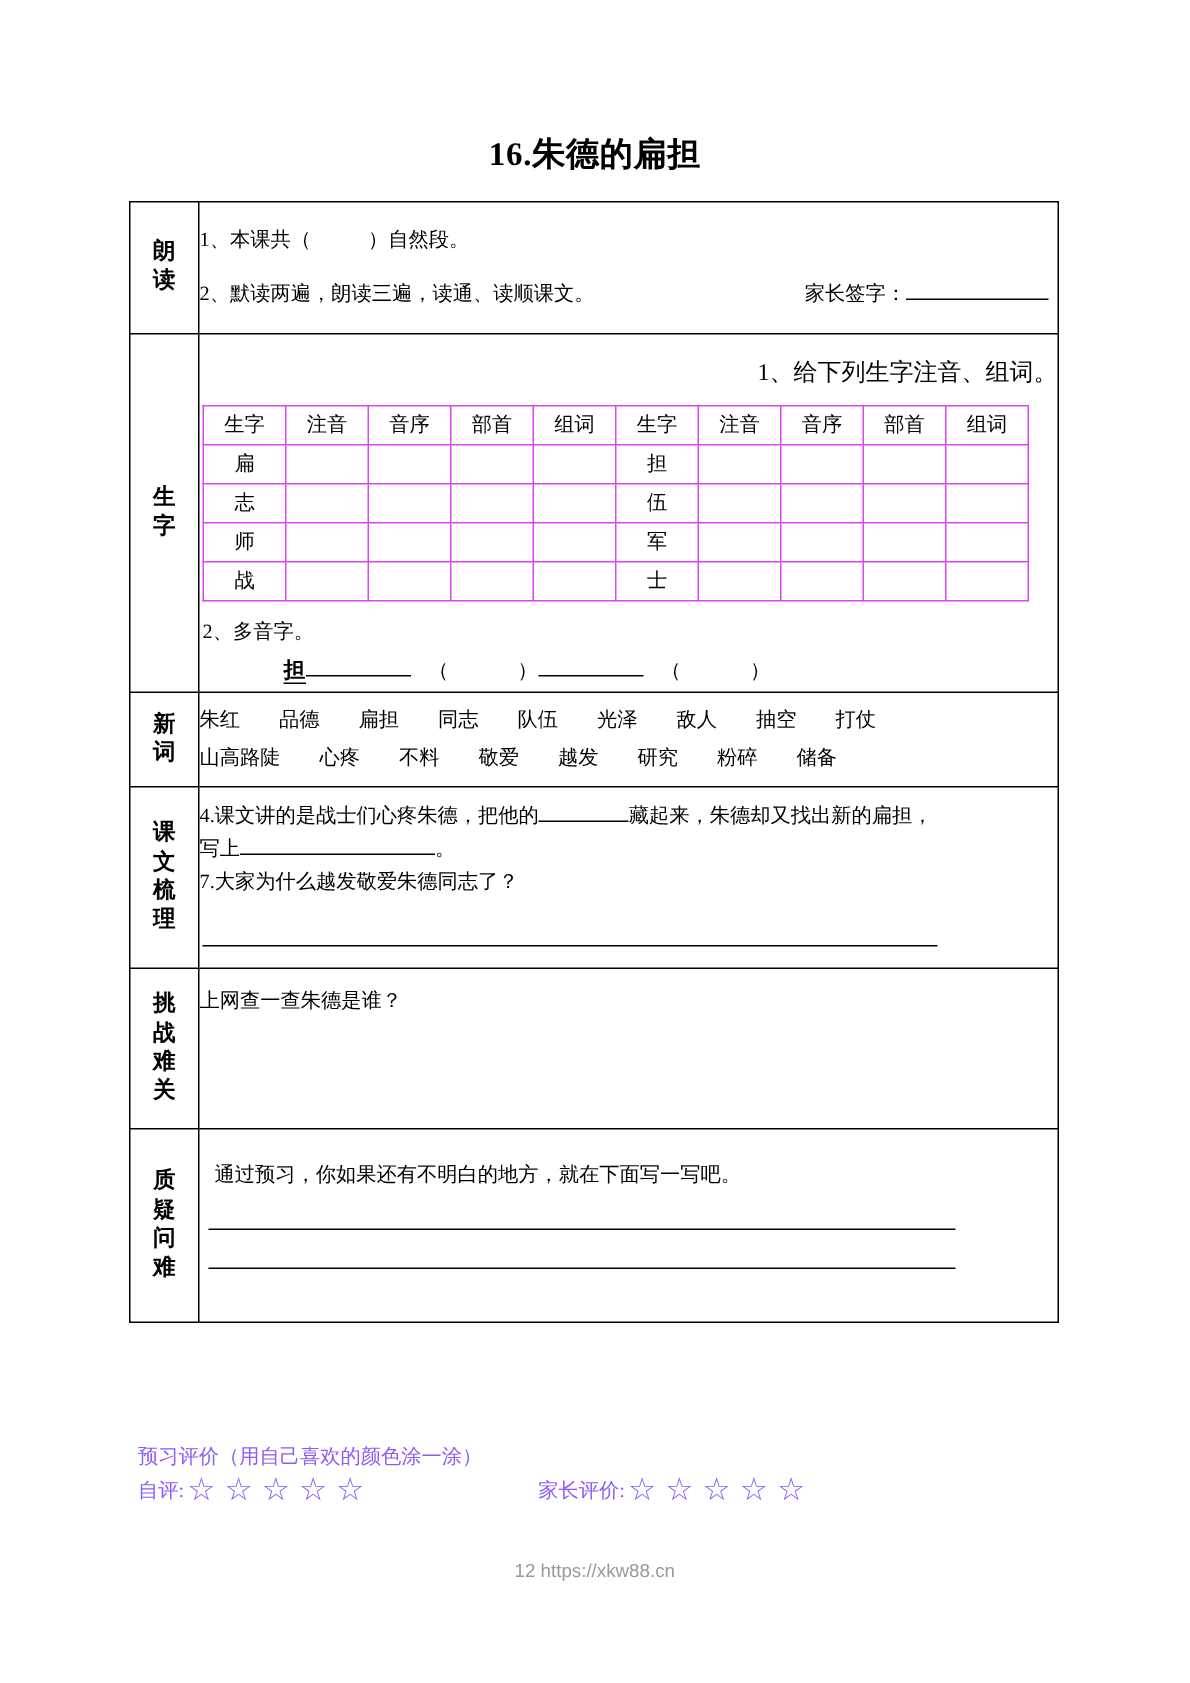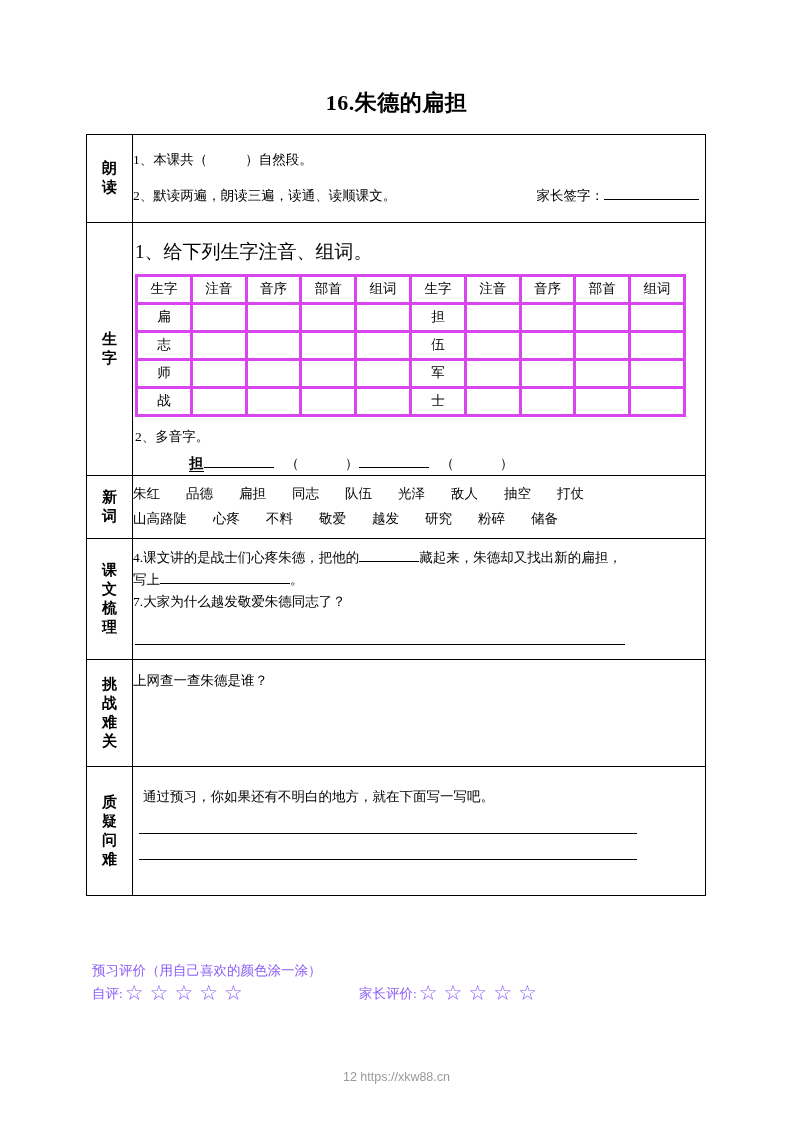--- a/index.html
+++ b/index.html
@@ -82,29 +82,29 @@
     height: 0.95em;
     vertical-align: baseline;
   }
   .bl-95 { width: 95px; }
   .bl-70 { width: 70px; }
   .bl-60 { width: 60px; }
   .bl-130 { width: 130px; }
 
   
   .row-newchar .body-cell { height: 224px; vertical-align: top; padding-top: 14px; }
-  .q-line { margin: 0 0 8px 2px; font-size: 19px; }
+  .q-line { margin: 0 0 8px 2px; font-size: 16px; text-align: right; }
   .char-table {
     border-collapse: collapse;
     table-layout: fixed;
     width: 551px;
     margin: 0 0 0 2px;
   }
   .char-table th, .char-table td {
-    border: 3px solid #d946ef;
+    border: 1px solid #d946ef;
     height: 25px;
     text-align: center;
     font-weight: normal;
     font-size: 13.5px;
     padding: 0;
   }
   .char-table th { font-weight: normal; }
   .duoyin {
     margin-top: 10px;
     margin-left: 2px;
@@ -184,21 +184,21 @@
     font-size: 21px;
     line-height: 1;
     margin-right: 6px;
     font-family: "DejaVu Sans", sans-serif;
   }
 
   
   .footer {
     position: absolute;
     left: 0;
-    top: 1070px;
+    top: 1040px;
     width: 793px;
     text-align: center;
     font-size: 12.5px;
     color: #9a9a9a;
     font-family: "Liberation Sans", sans-serif;
   }
 </style>
 </head>
 <body>
 

